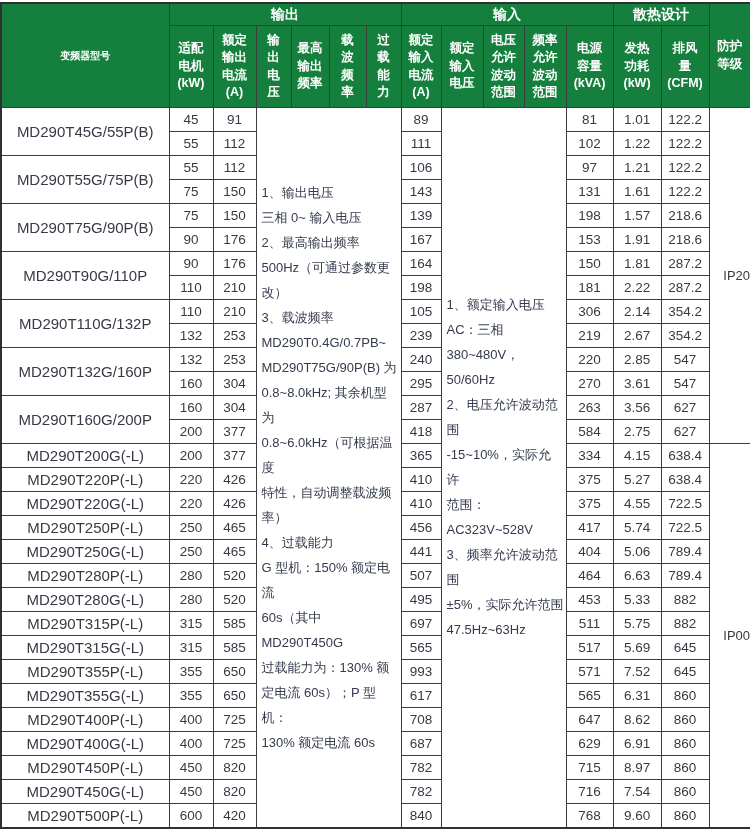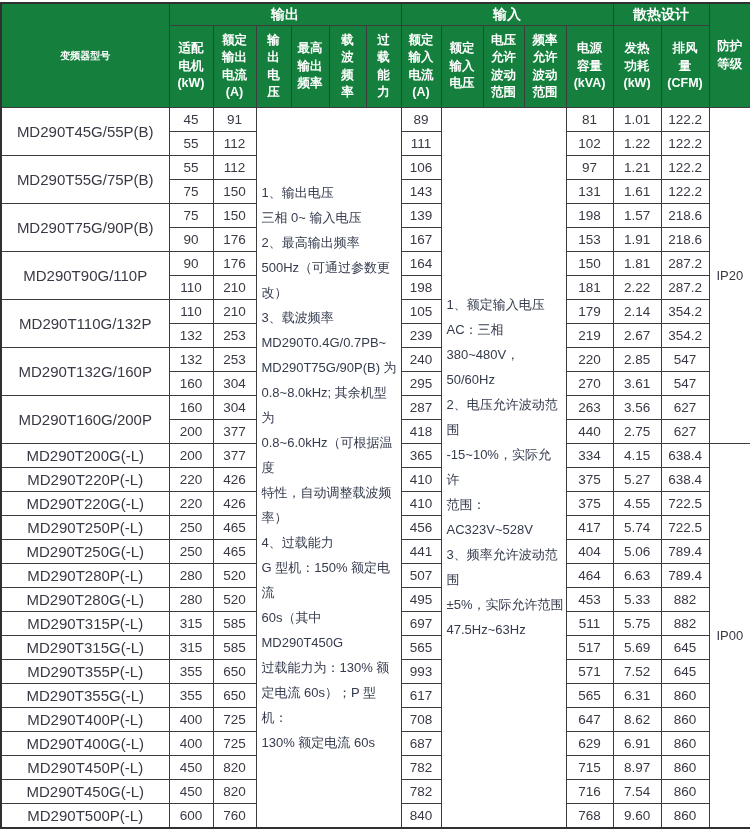--- a/index.html
+++ b/index.html
@@ -20,21 +20,21 @@
   tbody tr{height:24px;}
   tbody td{
     text-align:center;vertical-align:middle;font-size:13.5px;
     background:#ffffff;
   }
   td.model{font-size:15px;}
   td.notes{
     text-align:left;vertical-align:middle;white-space:pre-line;
     font-size:13px;line-height:25px;padding:0 2px 0 5px;color:#343b4d;
   }
-  td.prot{font-size:13px;}
+  td.prot{font-size:13px;text-align:right;}
 </style>
 </head>
 <body>
 
 <div class="wrap">
   <table>
     <colgroup>
       <col style="width:168px">
         <col style="width:44px">
         <col style="width:43px">
@@ -202,21 +202,21 @@
           <td class="num">198</td>
           <td class="num">181</td>
           <td class="num">2.22</td>
           <td class="num">287.2</td>
         </tr>
         <tr>
           <td class="model" rowspan="2">MD290T110G/132P</td>
           <td class="num">110</td>
           <td class="num">210</td>
           <td class="num">105</td>
-          <td class="num">179</td>
+          <td class="num">306</td>
           <td class="num">2.14</td>
           <td class="num">354.2</td>
         </tr>
         <tr>
           <td class="num">132</td>
           <td class="num">253</td>
           <td class="num">239</td>
           <td class="num">219</td>
           <td class="num">2.67</td>
           <td class="num">354.2</td>
@@ -244,21 +244,21 @@
           <td class="num">304</td>
           <td class="num">287</td>
           <td class="num">263</td>
           <td class="num">3.56</td>
           <td class="num">627</td>
         </tr>
         <tr>
           <td class="num">200</td>
           <td class="num">377</td>
           <td class="num">418</td>
-          <td class="num">440</td>
+          <td class="num">584</td>
           <td class="num">2.75</td>
           <td class="num">627</td>
         </tr>
         <tr>
           <td class="model" rowspan="1">MD290T200G(-L)</td>
           <td class="num">200</td>
           <td class="num">377</td>
           <td class="num">365</td>
           <td class="num">334</td>
           <td class="num">4.15</td>
@@ -387,21 +387,21 @@
           <td class="num">450</td>
           <td class="num">820</td>
           <td class="num">782</td>
           <td class="num">716</td>
           <td class="num">7.54</td>
           <td class="num">860</td>
         </tr>
         <tr>
           <td class="model" rowspan="1">MD290T500P(-L)</td>
           <td class="num">600</td>
-          <td class="num">760</td>
+          <td class="num">420</td>
           <td class="num">840</td>
           <td class="num">768</td>
           <td class="num">9.60</td>
           <td class="num">860</td>
         </tr>
       </tbody>
   </table>
 </div>
 
 </body></html>

